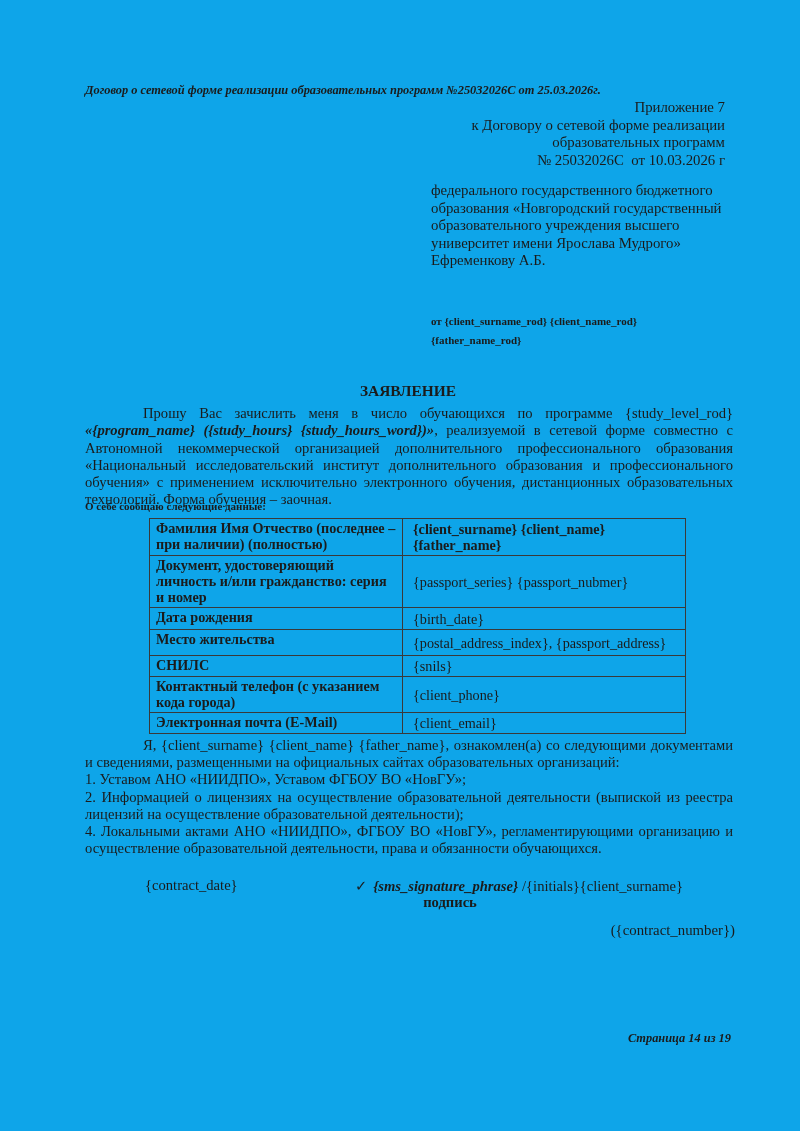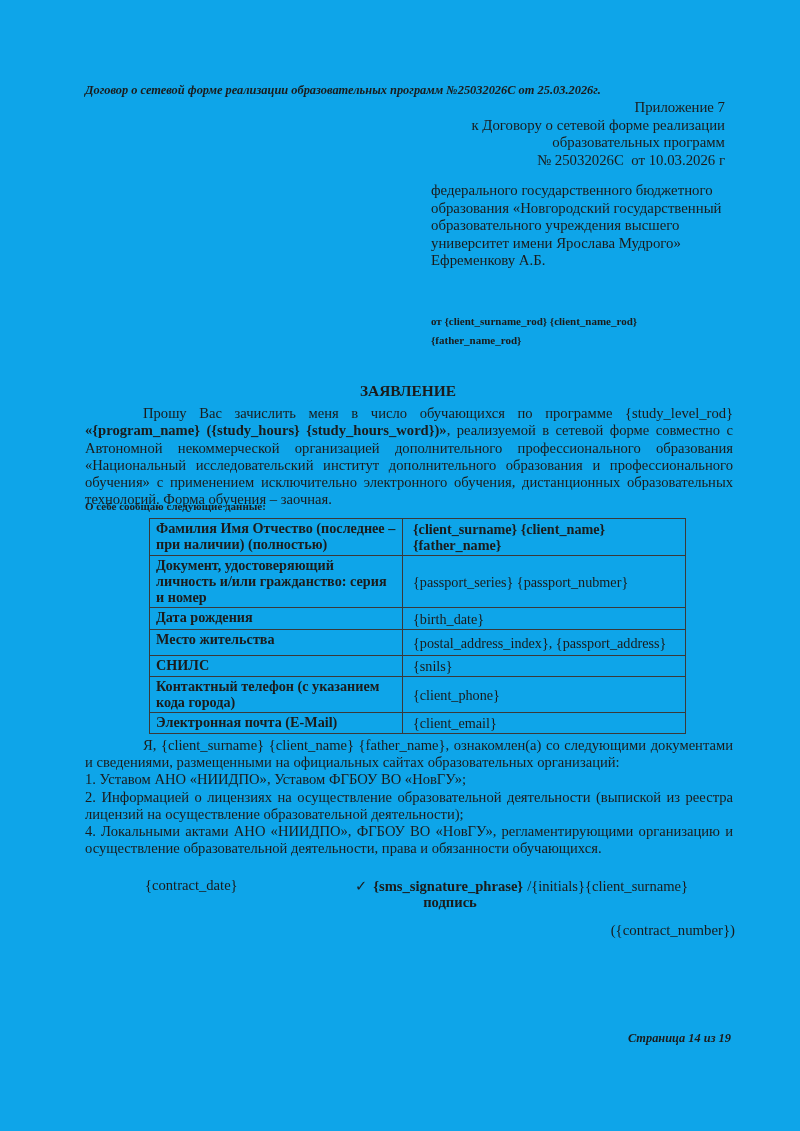--- a/index.html
+++ b/index.html
@@ -32,21 +32,21 @@
     font-weight:bold; font-size:11px; line-height:19px;
   }
   .doc-title {
     position:absolute; left:85px; right:69px; top:382px;
     text-align:center; font-weight:bold; font-size:15.4px;
   }
   .request-par {
     position:absolute; left:85px; top:405px; width:648px;
     text-align:justify; text-indent:58px; line-height:17.3px;
   }
-  .b { font-weight:bold; }
+  .b { font-weight:bold;font-style:italic; }
   .data-heading {
     position:absolute; left:85px; top:500px;
     font-weight:bold; font-size:11px;
   }
   table.pd {
     position:absolute; left:139px; top:518px; width:537px;
     border-collapse:collapse; font-size:14.2px; line-height:16px;margin-left:10px;
   }
   table.pd td {
     border:1.5px solid #3a3a3a;

